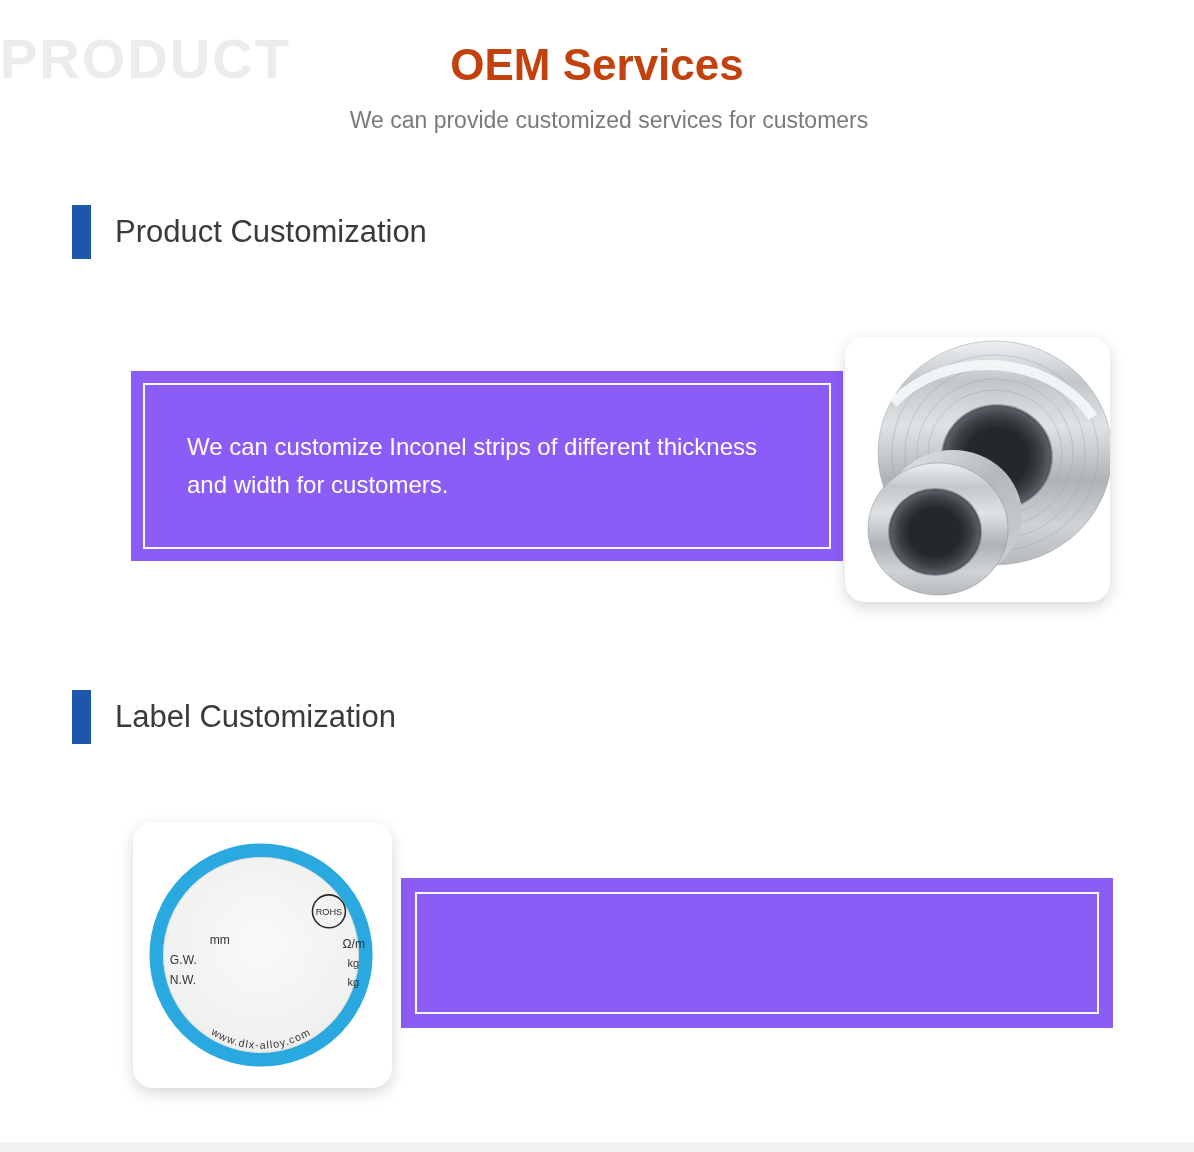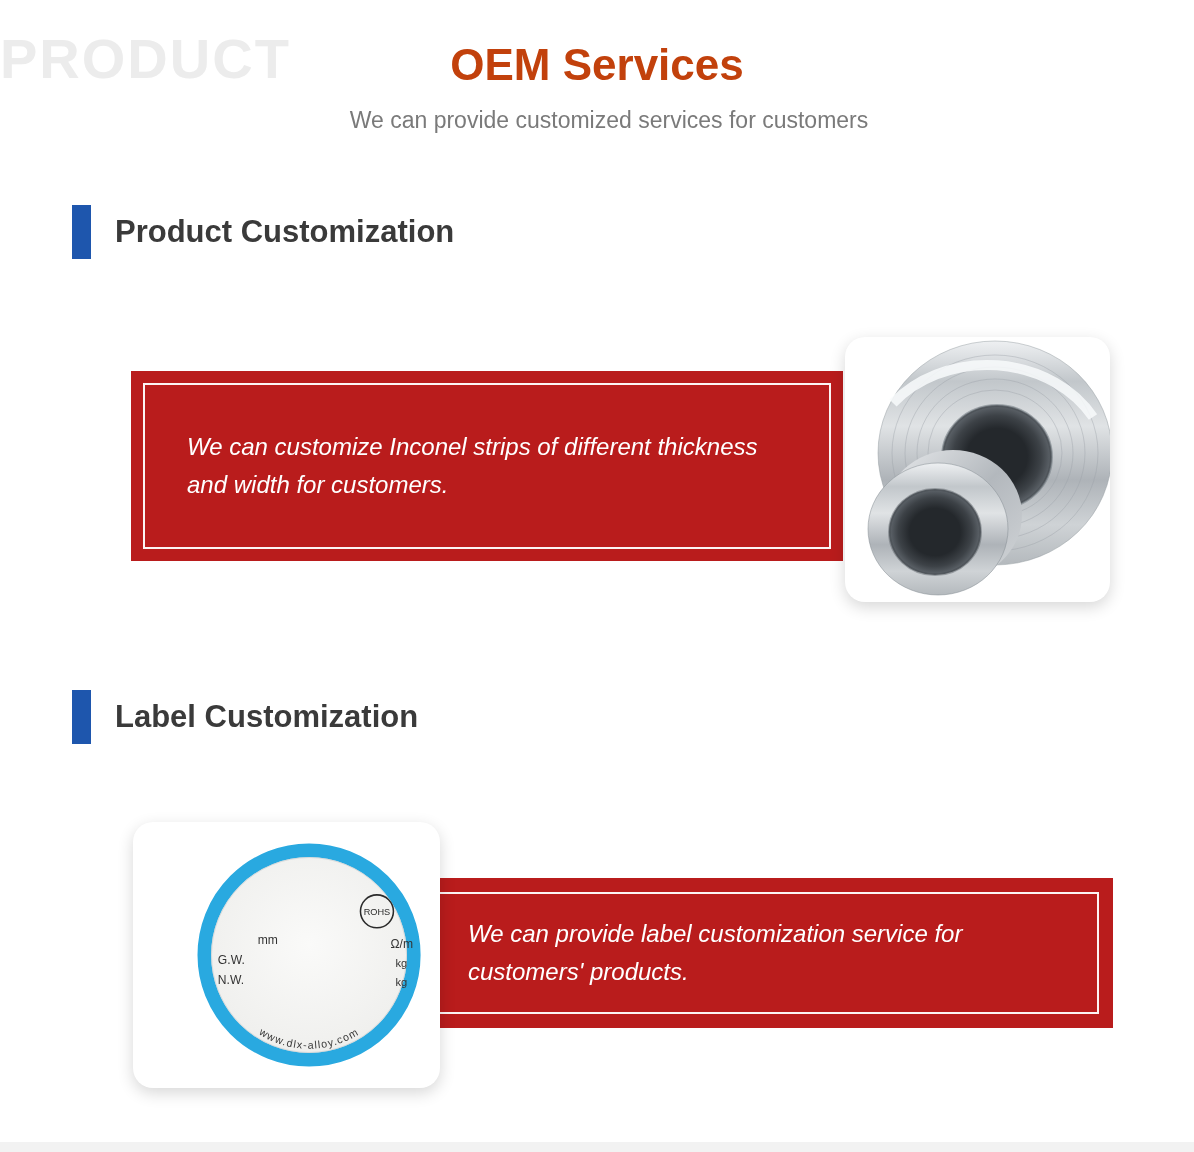--- a/index.html
+++ b/index.html
@@ -31,29 +31,29 @@
   
   .sec-heading{
     position:absolute;left:72px;
     display:flex;align-items:center;z-index:2;
   }
   .sec-heading .bar{
     width:19px;height:54px;background:#1e56ad;flex:0 0 auto;
   }
   .sec-heading h2{
     margin:0;padding-left:24px;
-    font-size:31px;font-weight:700;color:#3a3a3a;
+    font-size:31px;font-weight:400;color:#3a3a3a;
     line-height:54px;white-space:nowrap;
   }
   #heading-product{top:205px;}
   #heading-label{top:690px;text-align:right;}
   
   .blue-box{
-    position:absolute;background:#b91c1c;z-index:1;
-    display:flex;align-items:center;font-style:italic;
+    position:absolute;background:#8b5cf6;z-index:1;
+    display:flex;align-items:center;
   }
   .blue-box .inner-border{
     position:absolute;border:2px solid rgba(255,255,255,0.95);
     pointer-events:none;
   }
   .box1{left:131px;top:371px;width:712px;height:190px;}
   .box1 .inner-border{inset:12px;}
   .box1 p{margin:0;padding:0 52px 0 56px;}
   .box2{left:401px;top:878px;width:712px;height:150px;}
   .box2 .inner-border{inset:14px;}
@@ -61,21 +61,21 @@
   .blue-box p{
     font-size:24px;line-height:38px;color:#ffffff;
   }
   
   .img-card{
     position:absolute;background:#ffffff;border-radius:20px;
     box-shadow:0 5px 16px rgba(0,0,0,0.16);
     z-index:3;overflow:hidden;
   }
   .card-product{left:845px;top:337px;width:265px;height:265px;}
-  .card-label{left:133px;top:822px;width:259px;height:266px;padding-left:48px;}
+  .card-label{left:133px;top:822px;width:259px;height:266px;}
   .img-card svg{display:block;width:100%;height:100%;}
   svg text{font-family:"Liberation Sans", sans-serif;}
   
   .bottom-strip{
     position:absolute;left:0;bottom:0;width:100%;height:10px;
     background:#f2f2f2;
   }
 </style>
 </head>
 <body>
@@ -165,16 +165,15 @@
       <text x="221" y="165" font-size="11.5" fill="#333333">kg</text>
       <text font-size="11" letter-spacing="1.2" fill="#3a3a3a">
         <textPath href="#webArc" startOffset="50%" text-anchor="middle">www.dlx-alloy.com</textPath>
       </text>
     </g>
   </svg>
 </div>
 
 <div class="blue-box box2">
   <span class="inner-border"></span>
-  <p>We can provide label customization service for customers' products.</p>
 </div>
 
 <div class="bottom-strip"></div>
 
 </body></html>

